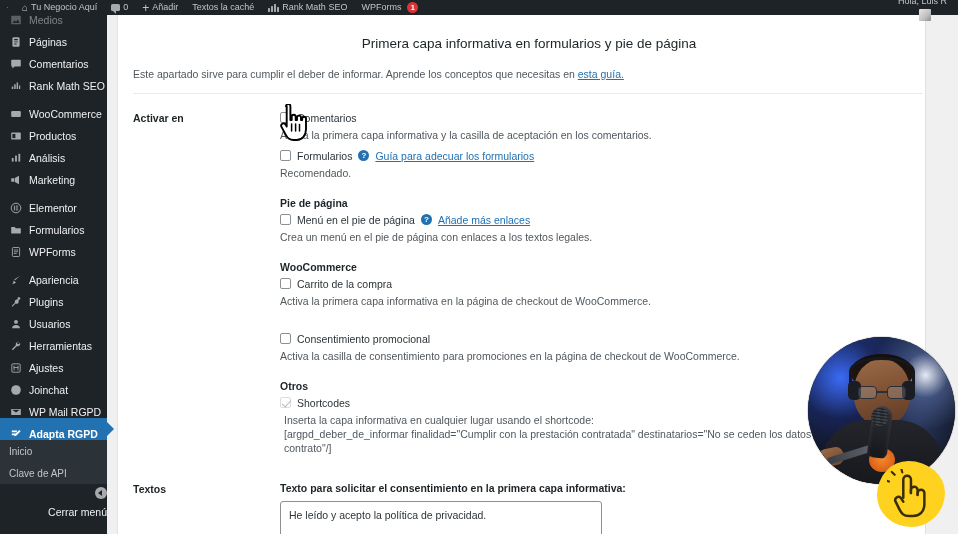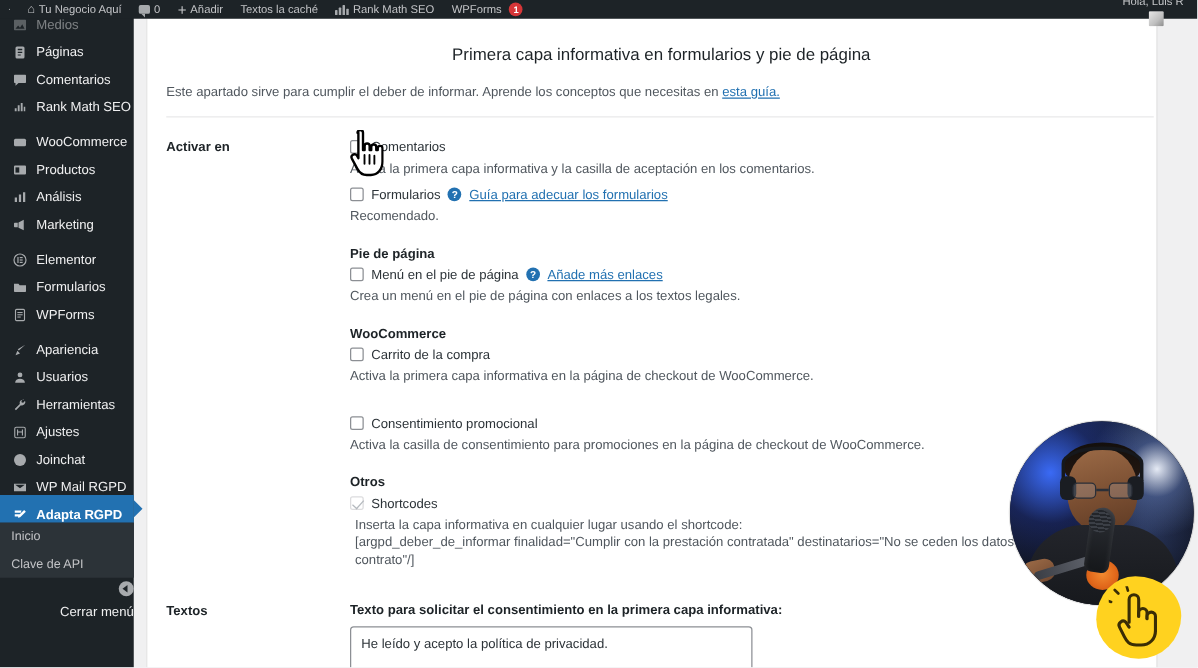--- a/index.html
+++ b/index.html
@@ -557,20 +557,28 @@
 
     <div class="menu-item">
       <span class="mi-ico">
         <svg viewBox="0 0 20 20">
             <path d="M17 3 7 9l1.5 1.5L17 3zM6.5 11 4 17l6-2.5L6.5 11z"></path>
           </svg>
       </span>
       <span>Apariencia</span>
     </div>
 
+    <div class="menu-item">
+      <span class="mi-ico">
+        <svg viewBox="0 0 20 20">
+            <path d="m12.5 2 1.2 1.2-2 2L13 6.5l3.5-3.5 1.2 1.2-3.6 3.6a3.5 3.5 0 0 1-4.7 4.8L4 17.8 2.8 16.6l5.4-5.5a3.5 3.5 0 0 1 4.8-4.7L16.6 2.8 15.4 1.6 12.5 2z"></path>
+          </svg>
+      </span>
+      <span>Plugins</span>
+    </div>
 
     <div class="menu-item">
       <span class="mi-ico">
         <svg viewBox="0 0 20 20">
             <circle cx="10" cy="6.5" r="3.2"></circle>
             <path d="M3.5 17c0-3.6 2.9-5.5 6.5-5.5s6.5 1.9 6.5 5.5H3.5z"></path>
           </svg>
       </span>
       <span>Usuarios</span>
     </div>

